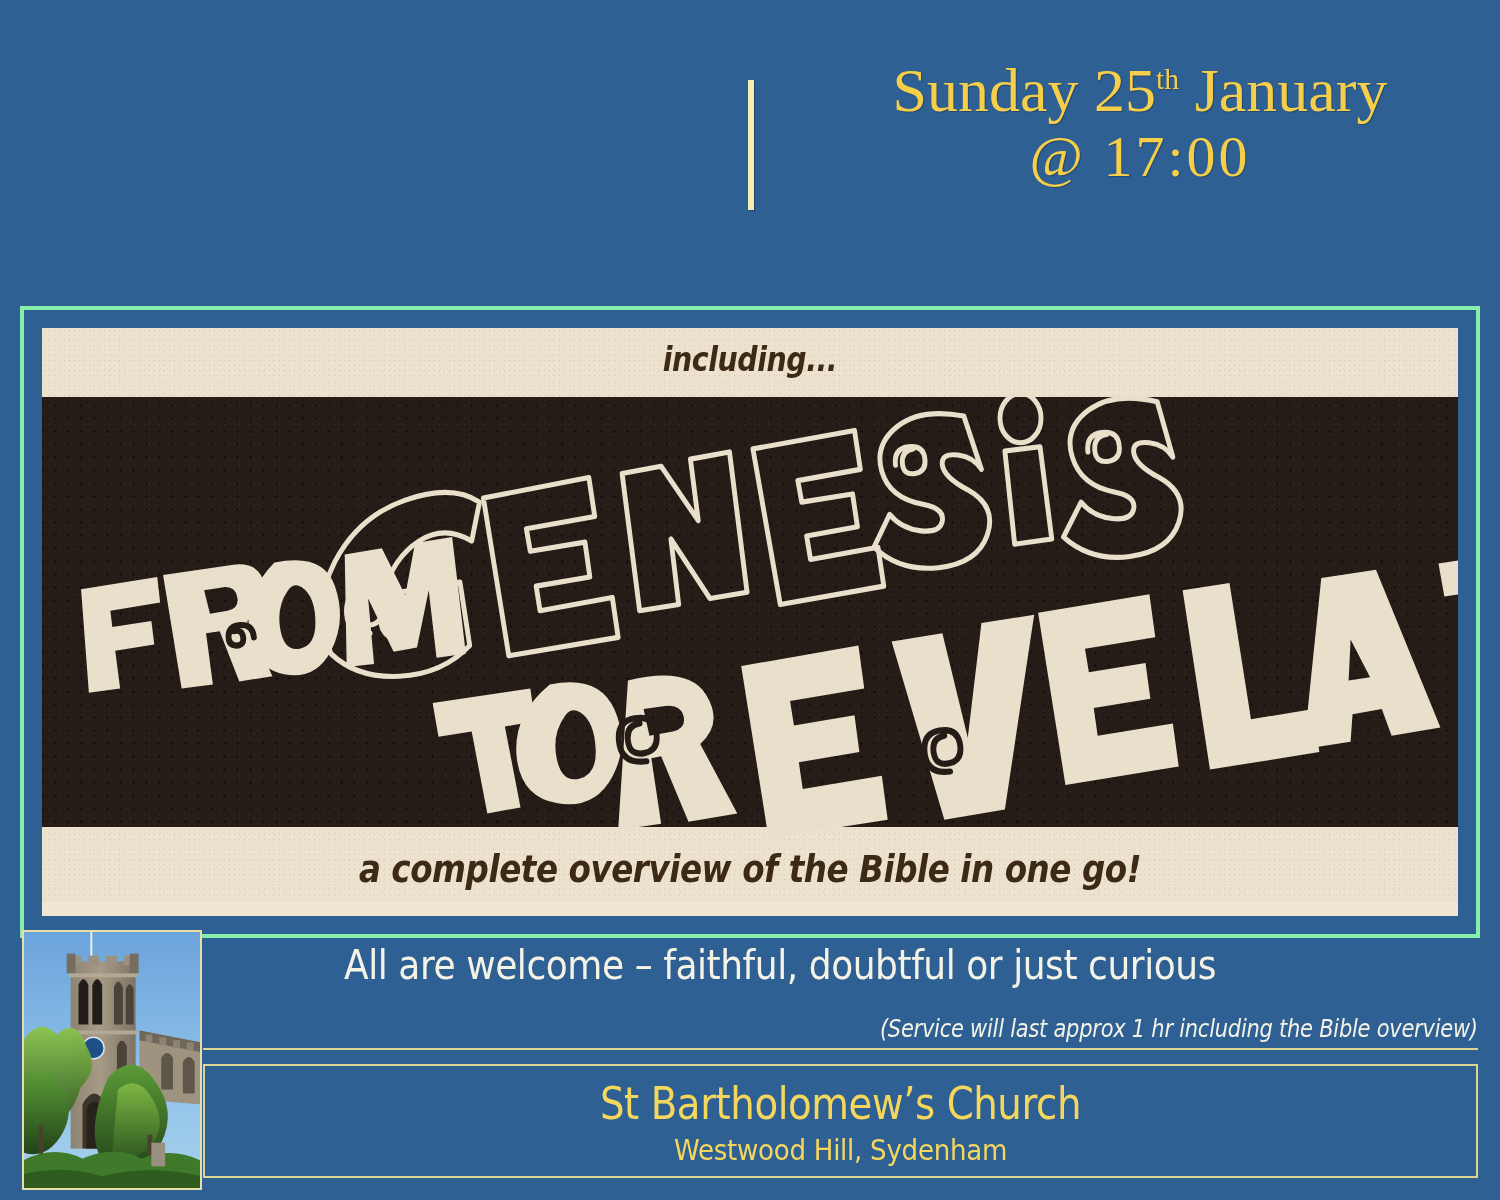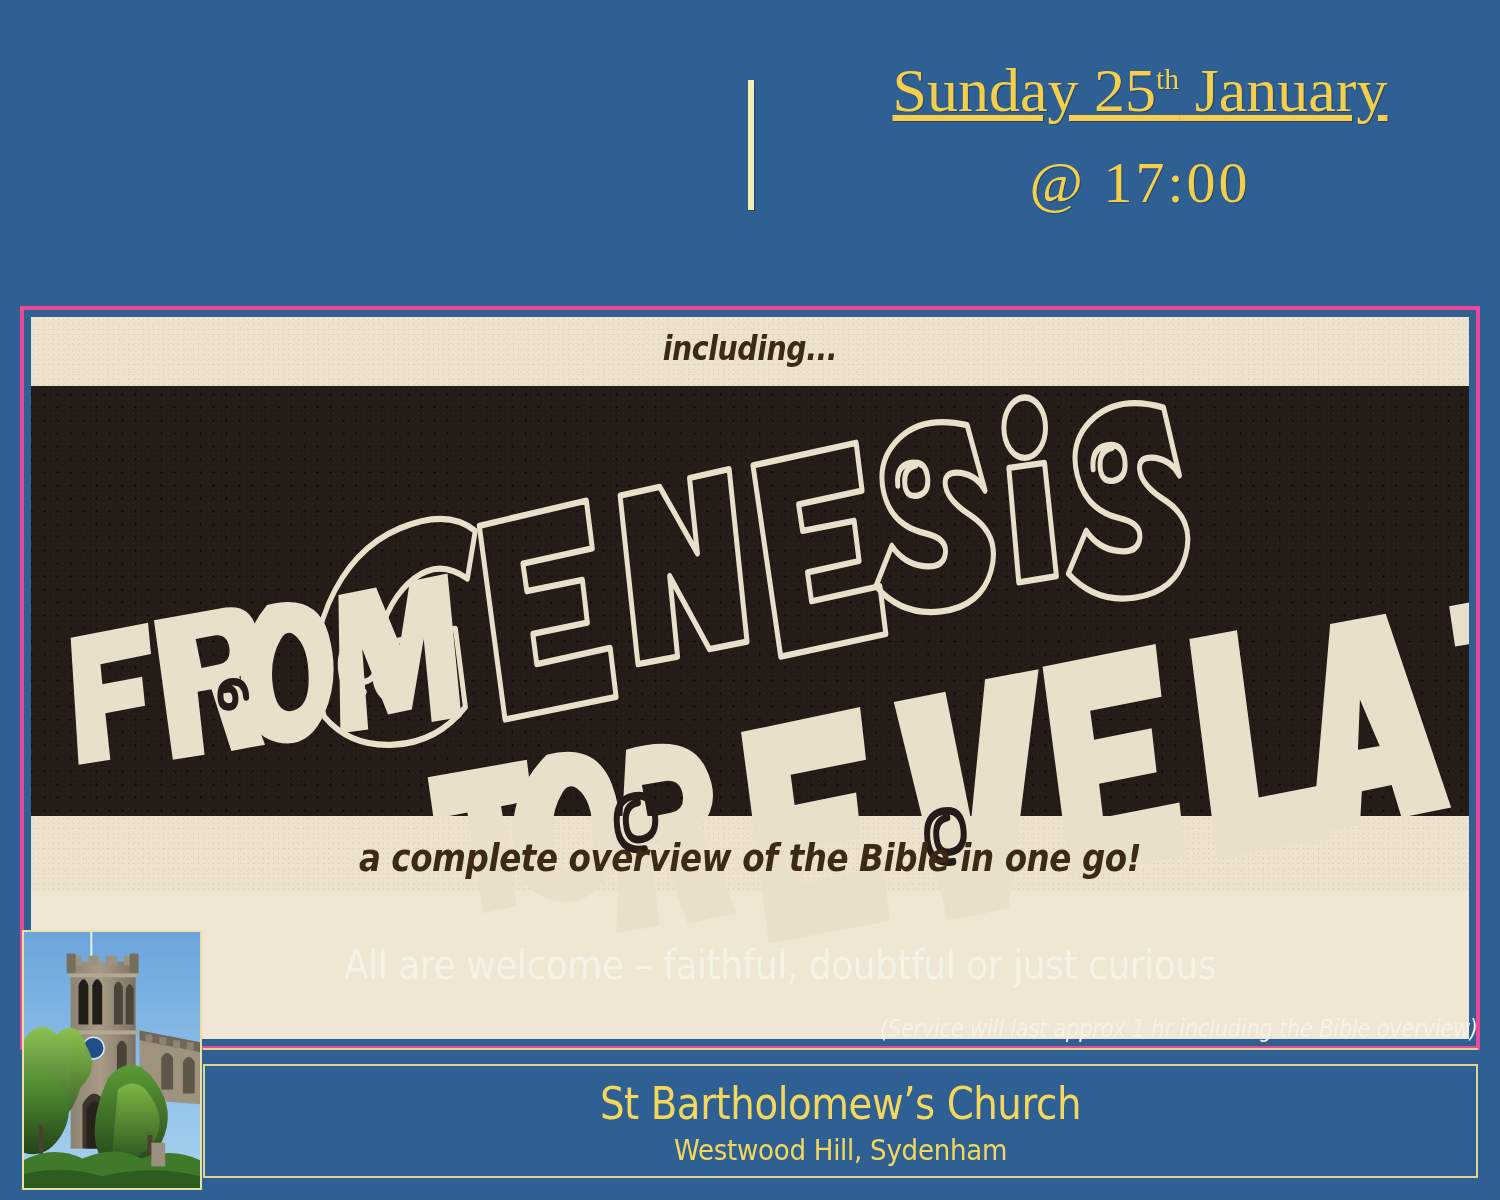--- a/index.html
+++ b/index.html
@@ -52,44 +52,42 @@
     left: 790px; top: 58px;
     width: 700px;
     text-align: center;
   }
   .hdr-date {
     font-family: "Liberation Serif", serif;
     font-size: 62px;
     color: #f5ce4a;
     line-height: 1.05;
     text-shadow: 1px 1px 1px rgba(0,0,0,.25);
-    text-decoration: underline;
   }
   .hdr-date sup {
     font-size: 0.48em;
     vertical-align: super;
     line-height: 0;
   }
   .hdr-time {
     font-family: "Liberation Serif", serif;
     font-size: 58px;
     color: #f5ce4a;
-    margin-top: 26px;
     letter-spacing: 3px;
     text-shadow: 1px 1px 1px rgba(0,0,0,.25);
   }
 
   
   .banner-frame {
     position: absolute;
     left: 20px; top: 306px;
-    width: 1460px; height: 744px;
-    border: 4px solid #ec4899;
+    width: 1460px; height: 632px;
+    border: 4px solid #86efac;
     box-sizing: border-box;
-    padding: 7px;
+    padding: 18px;
     background: #2f6094;
   }
   .banner-inner {
     position: relative;
     width: 100%;
     height: 100%;
     overflow: hidden;
     background: #efe6d3;
   }
   

